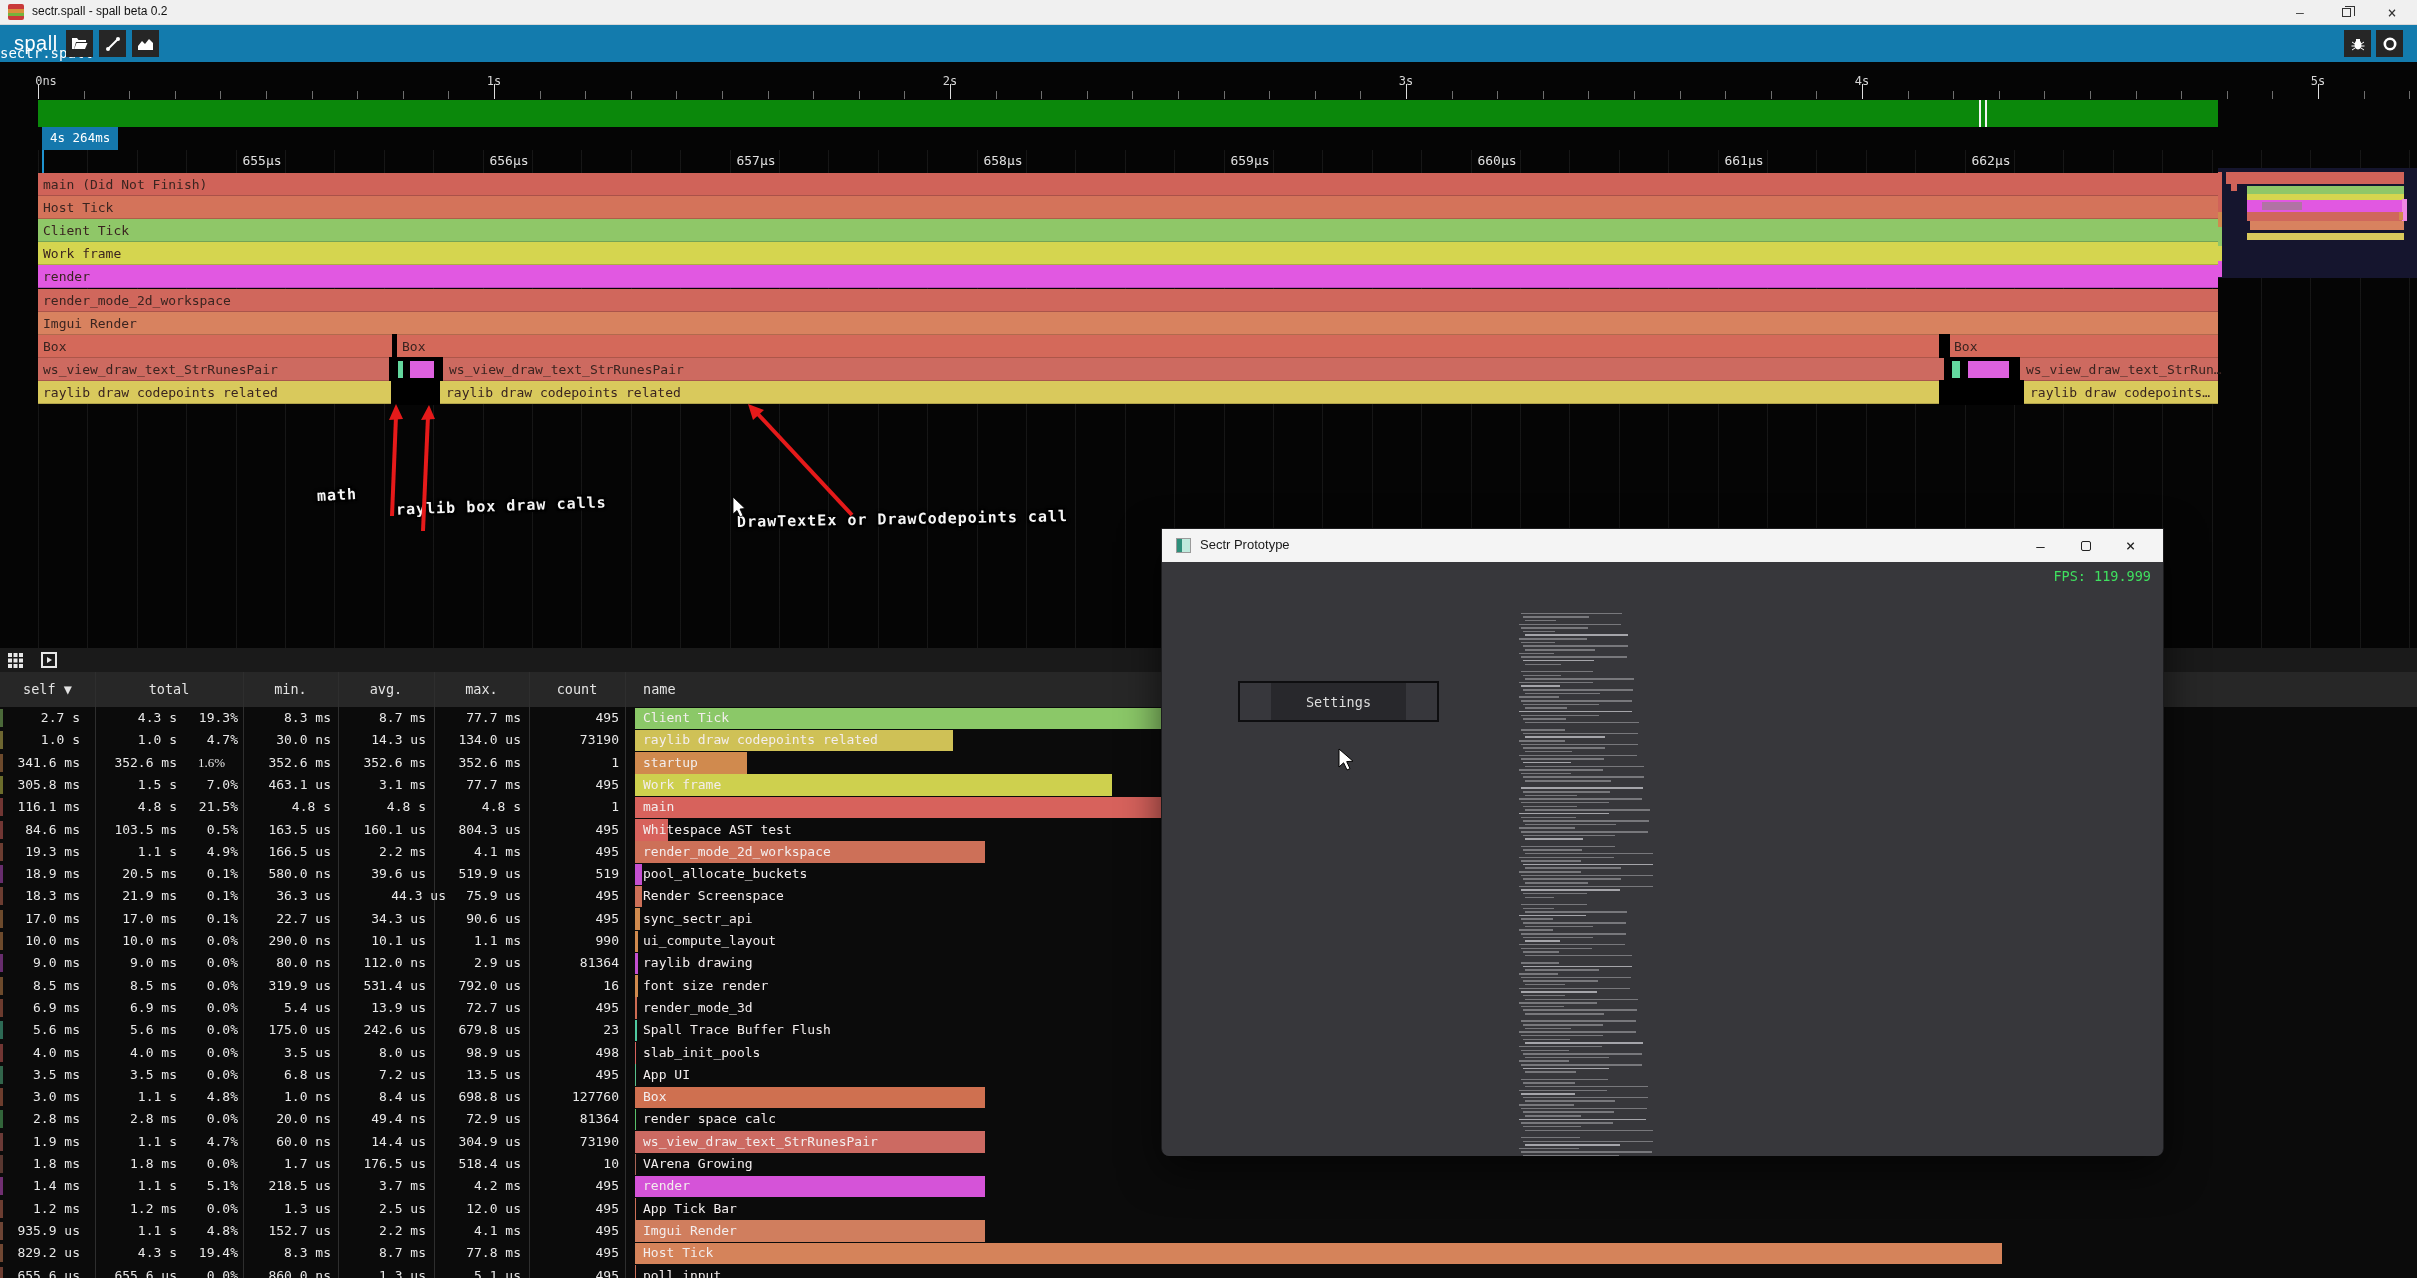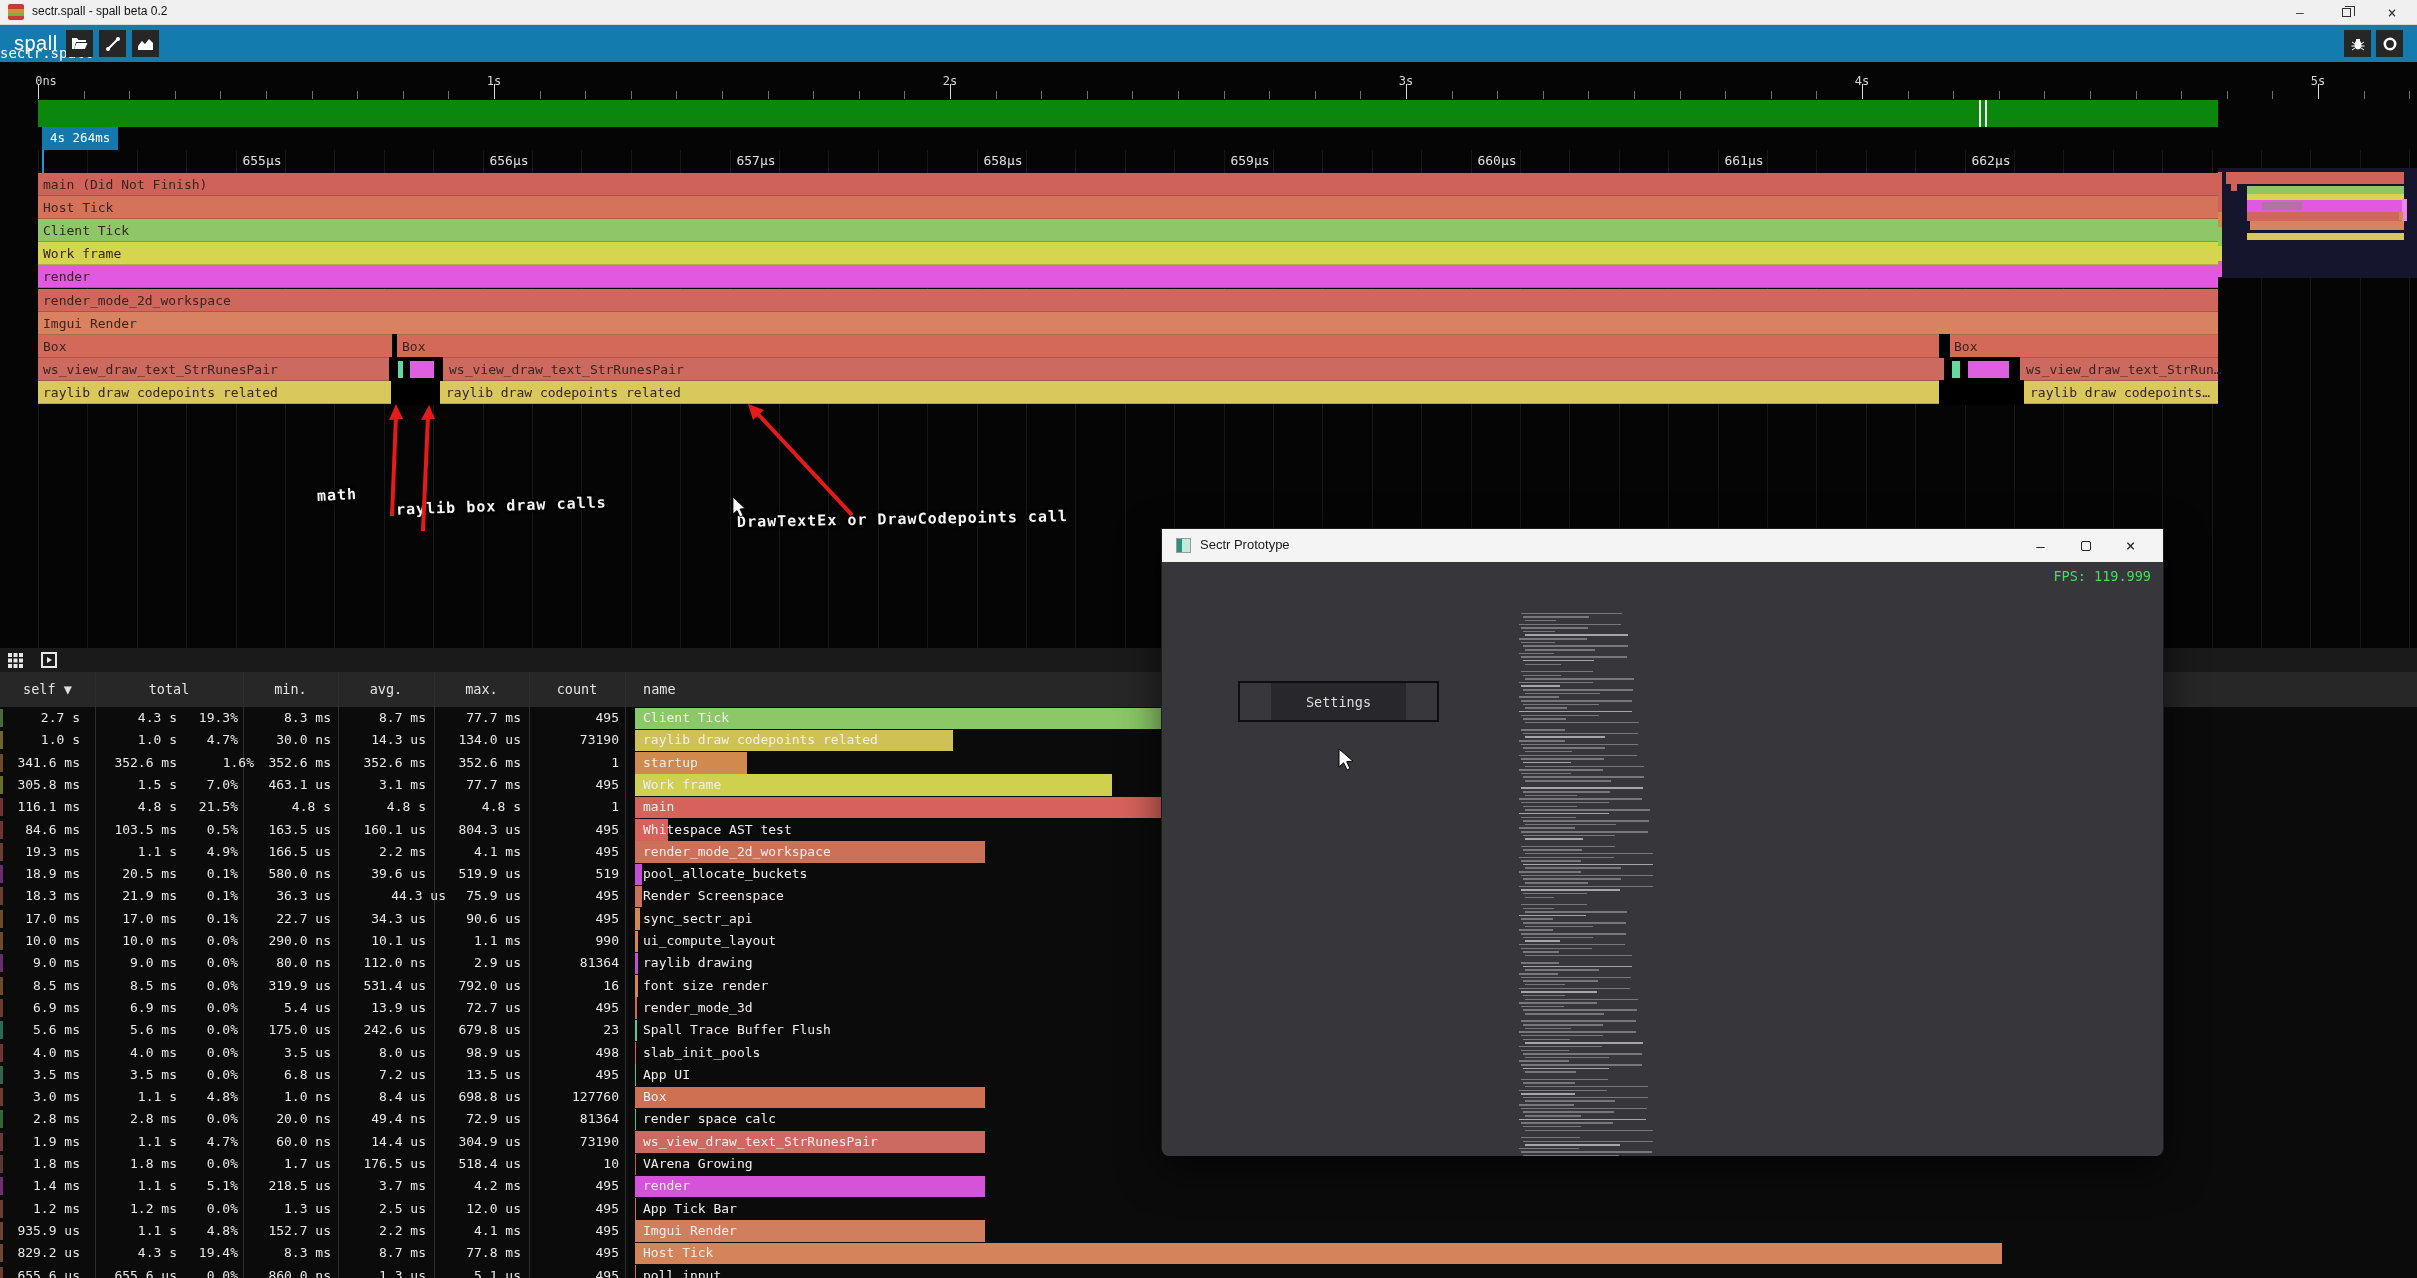--- a/index.html
+++ b/index.html
@@ -363,21 +363,21 @@
         <div class="tcell abs" style="left: 338px; width: 88px;">14.3 us</div>
         <div class="tcell abs" style="left: 434px; width: 87px;">134.0 us</div>
         <div class="tcell abs" style="left: 529px; width: 90px;">73190</div>
         <div class="tbar abs" style="left: 635px; width: 318px; background: rgb(207, 193, 86);"></div>
         <div class="tname abs" style="left: 643px;">raylib draw codepoints related</div>
       </div>
       <div class="trow abs" style="top: 44.6px;">
         <div class="tsliver abs" style="background: rgb(208, 138, 78);"></div>
         <div class="tcell abs" style="left: 0px; width: 80px;">341.6 ms</div>
         <div class="tcell abs" style="left: 95px; width: 82px;">352.6 ms</div>
-        <div class="tcell abs" style="left: 196px; width: 58px;">1.6%</div>
+        <div class="tcell abs" style="left: 167px; width: 58px; font-family: Liberation Serif, serif;">1.6%</div>
         <div class="tcell abs" style="left: 243px; width: 88px;">352.6 ms</div>
         <div class="tcell abs" style="left: 338px; width: 88px;">352.6 ms</div>
         <div class="tcell abs" style="left: 434px; width: 87px;">352.6 ms</div>
         <div class="tcell abs" style="left: 529px; width: 90px;">1</div>
         <div class="tbar abs" style="left: 635px; width: 112.127px; background: rgb(208, 138, 78);"></div>
         <div class="tname abs" style="left: 643px;">startup</div>
       </div>
       <div class="trow abs" style="top: 66.9px;">
         <div class="tsliver abs" style="background: rgb(206, 208, 78);"></div>
         <div class="tcell abs" style="left: 0px; width: 80px;">305.8 ms</div>

